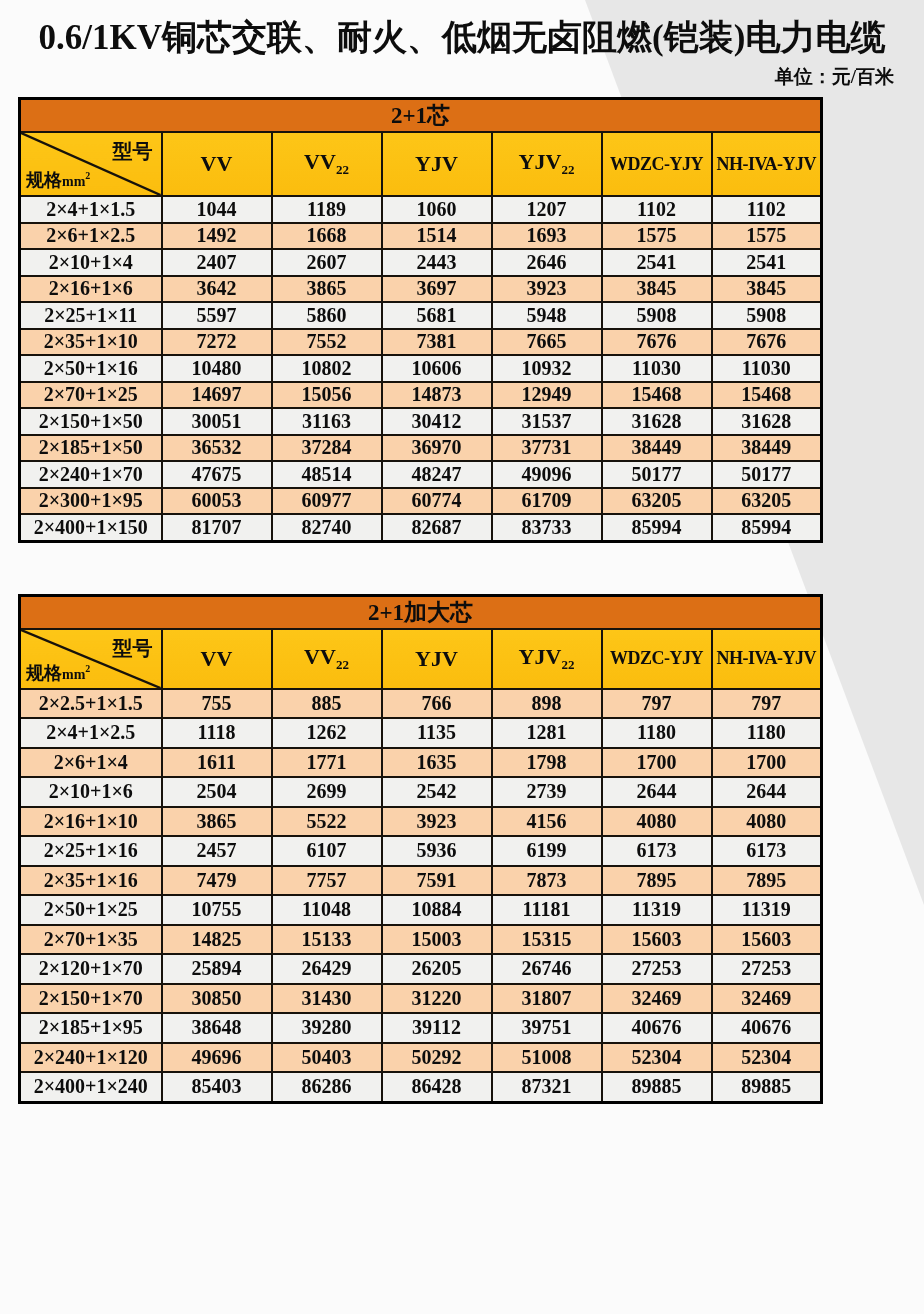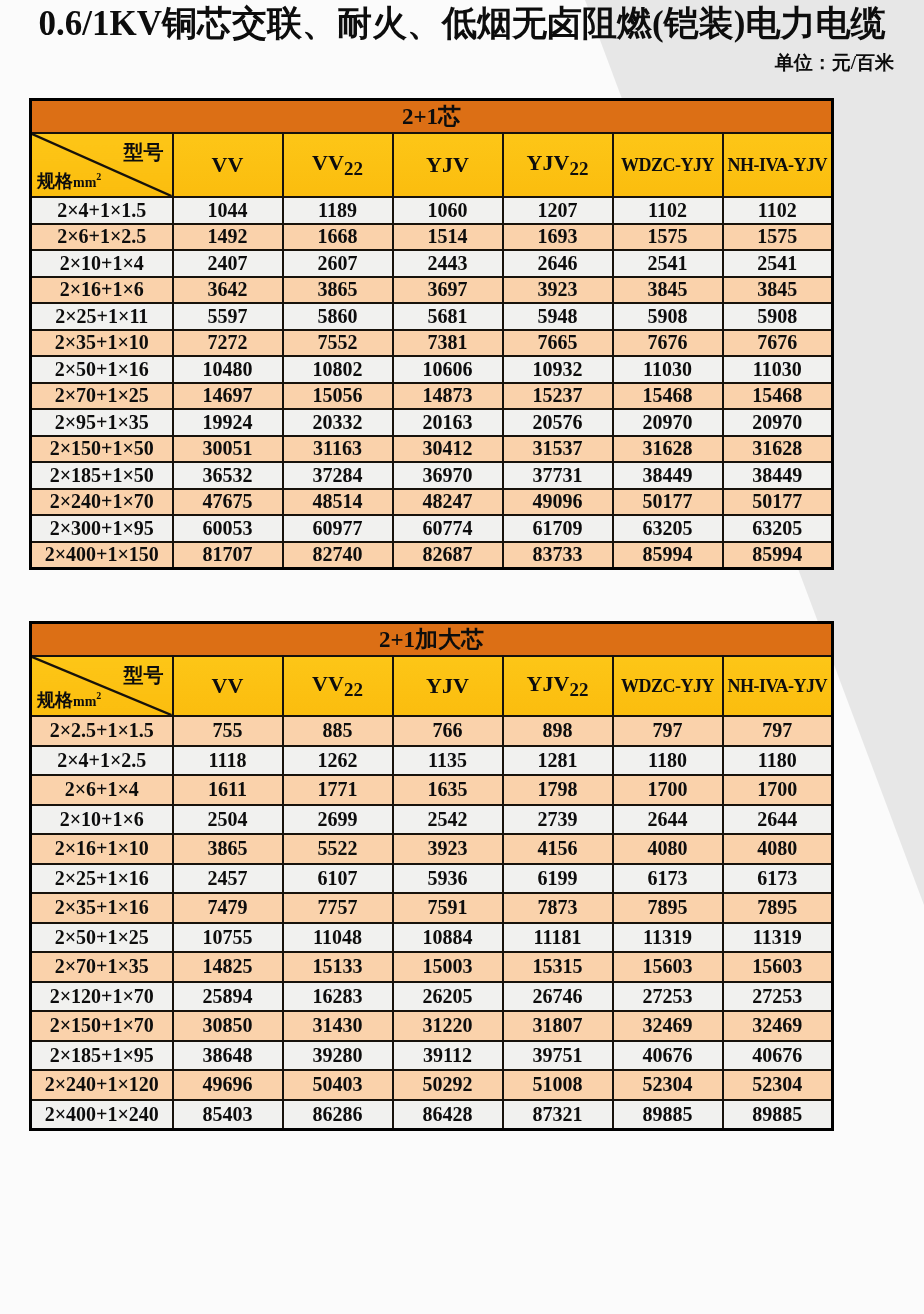--- a/index.html
+++ b/index.html
@@ -12,52 +12,52 @@
   .bg-wedge{
     position:absolute;top:0;left:0;width:924px;height:1314px;
     background:#e7e7e7;
     clip-path:polygon(585px 0px,924px 0px,924px 905px);
     z-index:0;
   }
   .content{position:relative;z-index:1;}
   .page-title{
     text-align:center;
     font-size:35px;font-weight:bold;
-    line-height:48px;
+    padding-top:14px;line-height:48px;
     letter-spacing:0px;
   }
   .unit-label{
     text-align:right;
     font-size:19px;font-weight:bold;
-    margin:2px 30px 22px 0;
+    margin:2px 30px 7px 0;
   }
   table.price{
     border-collapse:collapse;
-    width:805px;margin-left:29px;
+    width:805px;margin-left:18px;
     table-layout:fixed;
     background:#fff;
   }
   table.price td, table.price th{
     border:2px solid #17120b;
     text-align:center;vertical-align:middle;
     padding:0;
     overflow:hidden;
   }
   table.price{border:3px solid #000;}
   tr.band-row td{
     background:#dc6f15;
     font-size:23px;font-weight:bold;
     height:28px;
   }
   tr.col-head-row th{
     background:linear-gradient(180deg,#fdc617 0%,#fbbd0e 100%);
     font-weight:bold;font-size:22px;
   }
   tr.col-head-row th.small{font-size:18px;letter-spacing:-0.5px;}
-  tr.col-head-row th sub{font-size:19px;font-weight:bold;}
+  tr.col-head-row th sub{font-size:13px;font-weight:bold;}
   table.t1 tr.col-head-row th{height:62px;}
   table.t2 tr.col-head-row th{height:58px;}
   table.t1 tbody td{height:24.5px;}
   table.t2 tbody td{height:27.5px;}
   tbody td{font-size:20px;font-weight:bold;}
   td.spec{font-size:20px;}
   
   table.gray-first  tbody tr:nth-child(odd)  td{background:#f1f1ef;}
   table.gray-first  tbody tr:nth-child(even) td{background:#fad2ab;}
   table.peach-first tbody tr:nth-child(odd)  td{background:#fad2ab;}
@@ -181,32 +181,23 @@
           <td>10606</td>
           <td>10932</td>
           <td>11030</td>
           <td>11030</td>
         </tr>
         <tr>
           <td class="spec">2×70+1×25</td>
           <td>14697</td>
           <td>15056</td>
           <td>14873</td>
-          <td>15237</td>
+          <td>12949</td>
           <td>15468</td>
           <td>15468</td>
-        </tr>
-        <tr>
-          <td class="spec">2×95+1×35</td>
-          <td>19924</td>
-          <td>20332</td>
-          <td>20163</td>
-          <td>20576</td>
-          <td>20970</td>
-          <td>20970</td>
         </tr>
         <tr>
           <td class="spec">2×150+1×50</td>
           <td>30051</td>
           <td>31163</td>
           <td>30412</td>
           <td>31537</td>
           <td>31628</td>
           <td>31628</td>
         </tr>
@@ -359,21 +350,21 @@
           <td>14825</td>
           <td>15133</td>
           <td>15003</td>
           <td>15315</td>
           <td>15603</td>
           <td>15603</td>
         </tr>
         <tr>
           <td class="spec">2×120+1×70</td>
           <td>25894</td>
-          <td>16283</td>
+          <td>26429</td>
           <td>26205</td>
           <td>26746</td>
           <td>27253</td>
           <td>27253</td>
         </tr>
         <tr>
           <td class="spec">2×150+1×70</td>
           <td>30850</td>
           <td>31430</td>
           <td>31220</td>

